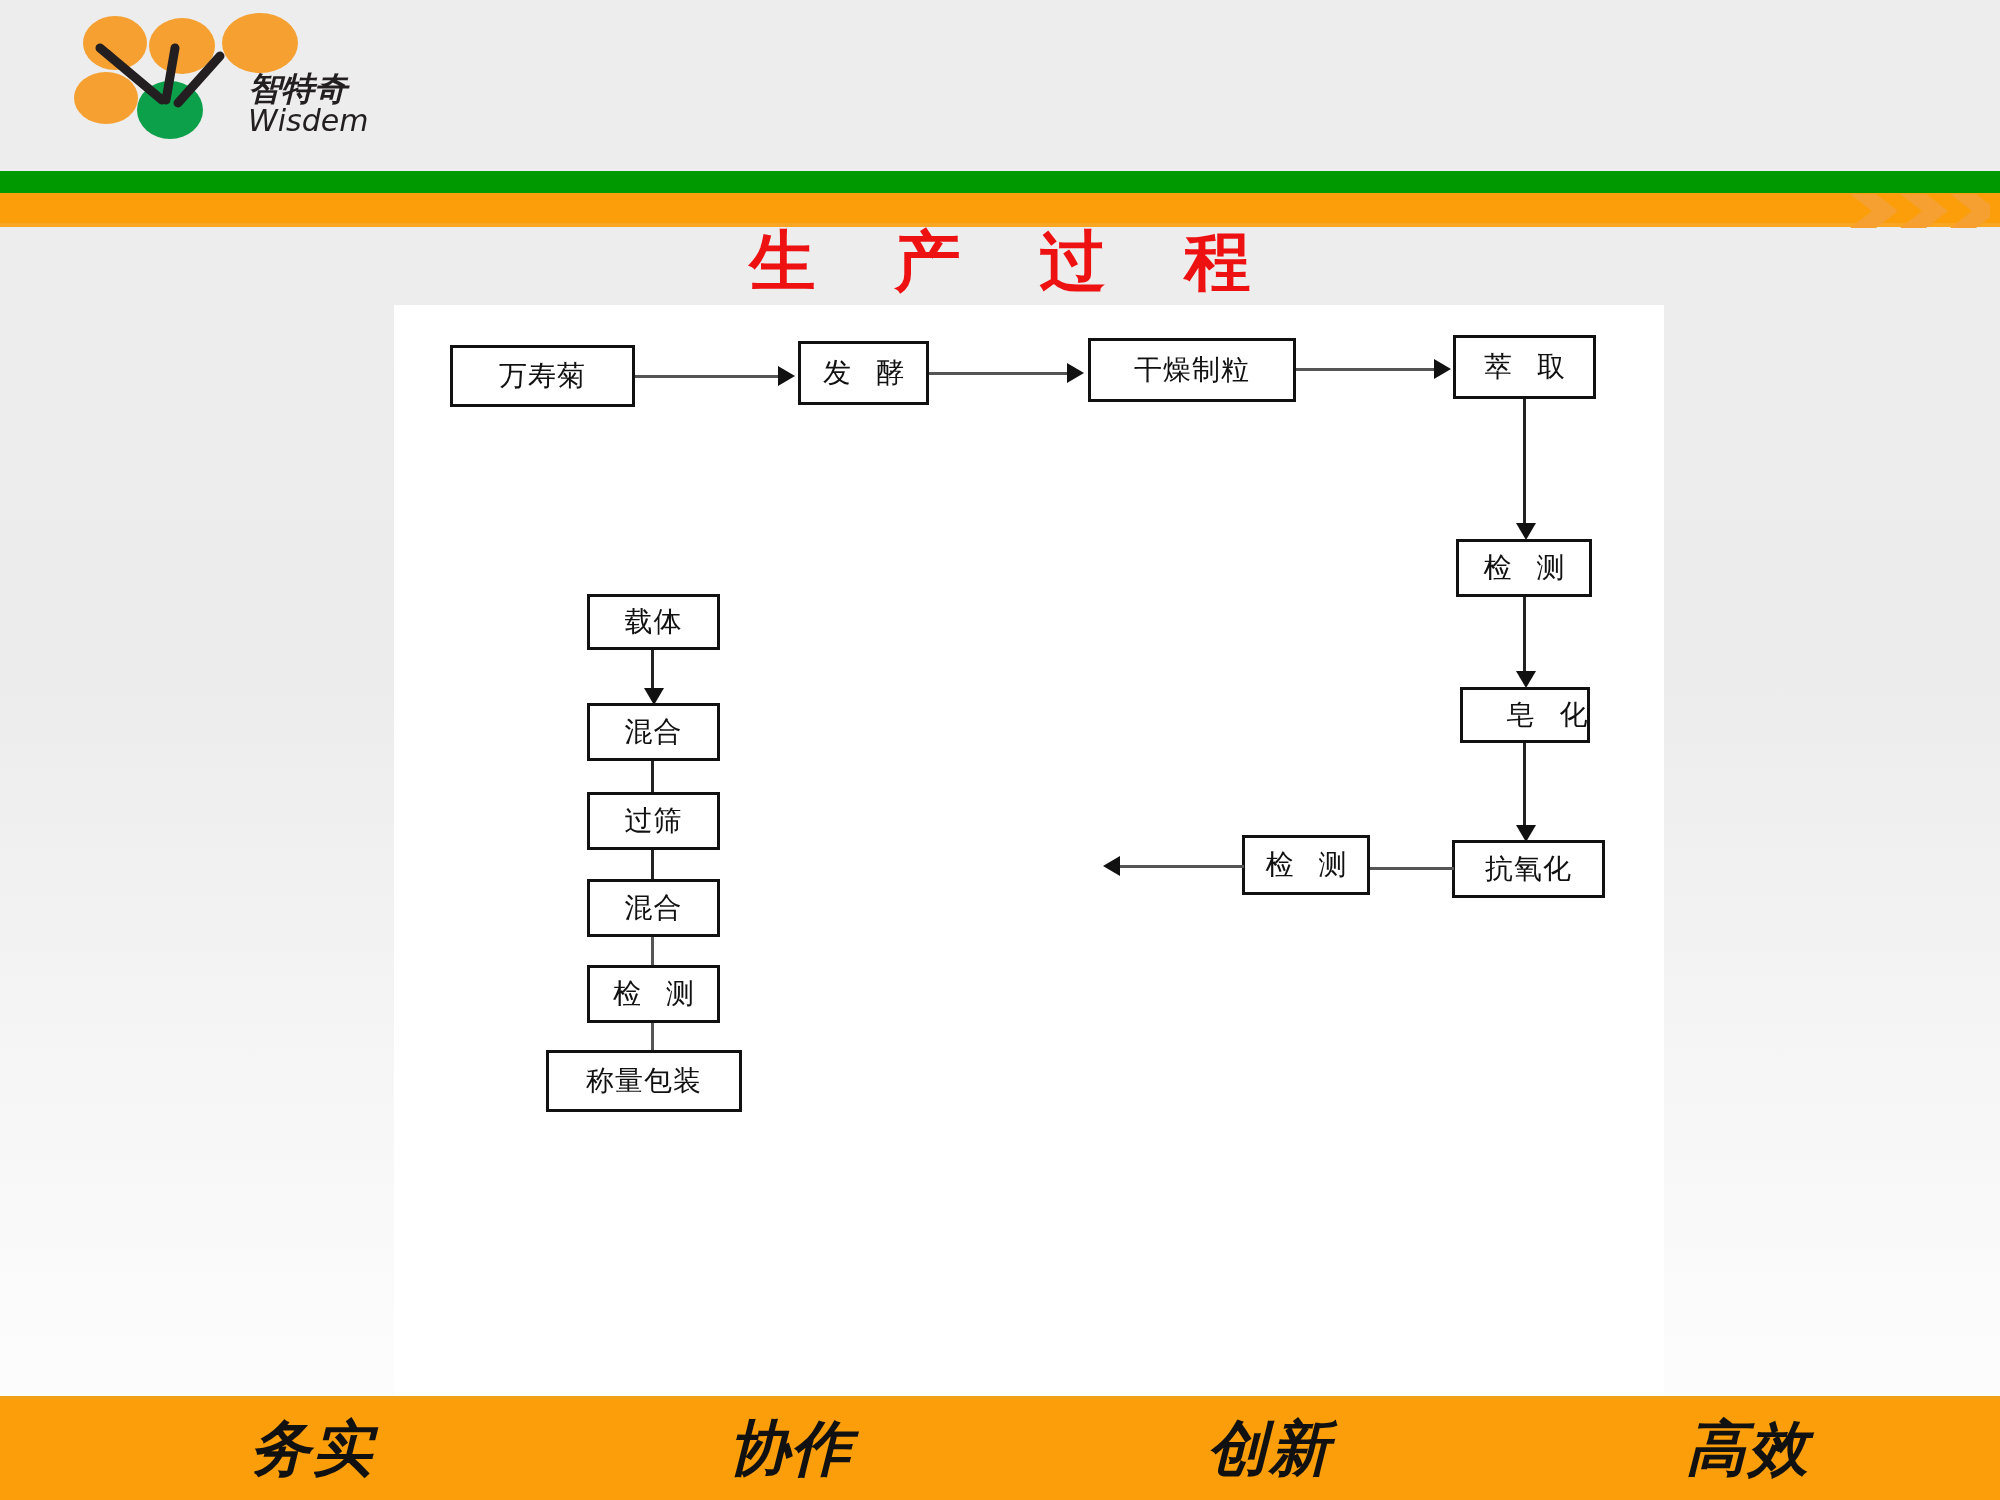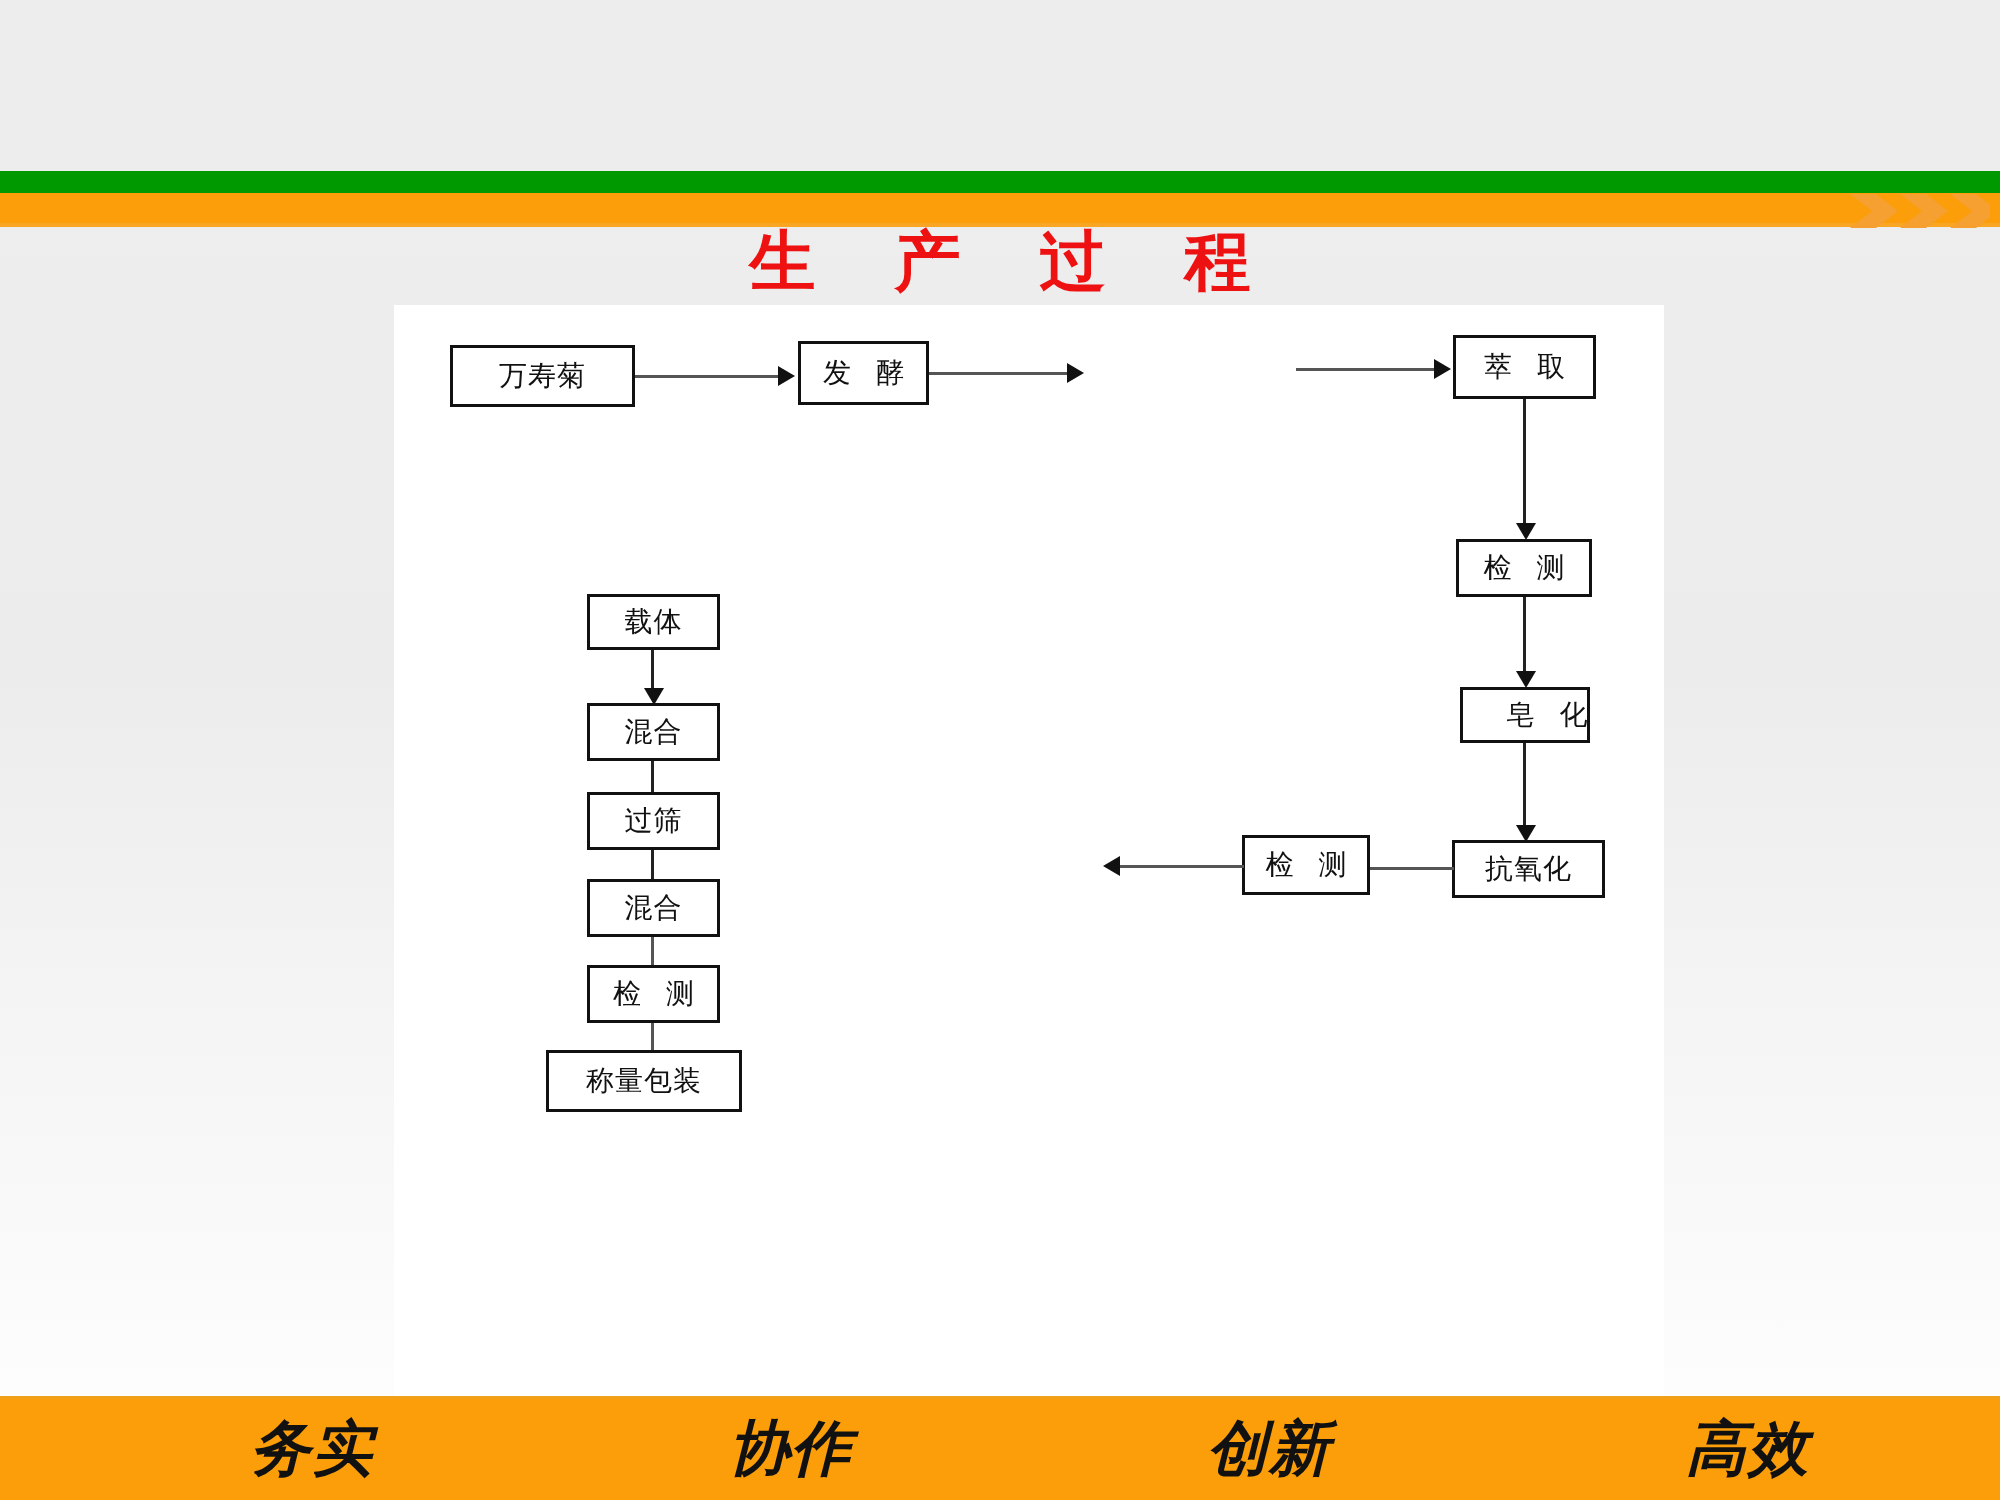--- a/index.html
+++ b/index.html
@@ -153,20 +153,33 @@
     letter-spacing: 2px;
   }
 </style>
 </head>
 <body>
 
 <div class="slide">
 
   <div class="header-band"></div>
 
+  <div class="logo-wrap">
+    <svg class="logo-svg" width="300" height="140" viewBox="0 0 300 140">
+      <ellipse cx="45" cy="35" rx="32" ry="27" fill="#F5A030"></ellipse>
+      <ellipse cx="112" cy="38" rx="33" ry="28" fill="#F5A030"></ellipse>
+      <ellipse cx="36" cy="90" rx="32" ry="26" fill="#F5A030"></ellipse>
+      <ellipse cx="190" cy="35" rx="38" ry="30" fill="#F5A030"></ellipse>
+      <ellipse cx="100" cy="102" rx="33" ry="29" fill="#0CA04A"></ellipse>
+      <path d="M30 40 L92 92 M105 40 L96 92 M150 48 L108 95" stroke="#231F20" stroke-width="9" fill="none" stroke-linecap="round"></path>
+      <path d="M38 44 L72 76" stroke="#231F20" stroke-width="5" fill="none"></path>
+      <text x="178" y="92" font-family="DejaVu Sans, sans-serif" font-size="33" font-weight="bold" font-style="italic" fill="#231F20">智特奇</text>
+      <text x="178" y="123" font-family="DejaVu Sans, sans-serif" font-size="30" font-style="italic" fill="#231F20">Wisdem</text>
+    </svg>
+  </div>
 
   <div class="green-rule"></div>
   <div class="orange-rule"></div>
   <div class="orange-rule-lower"></div>
 
   <svg class="chevrons" viewBox="0 0 140 42">
     <polygon points="0,4 26,4 48,21 26,38 0,38 22,21" fill="#F5A030"></polygon>
     <polygon points="50,4 76,4 98,21 76,38 50,38 72,21" fill="#F5A030"></polygon>
     <polygon points="100,4 126,4 148,21 126,38 100,38 122,21" fill="#F5A030"></polygon>
   </svg>
@@ -180,20 +193,23 @@
     </div>
     <div class="conn h" style="left:241px; top:70px; width:145px;"></div>
     <div class="arrow right" style="left:384px; top:61px;"></div>
 
     <div class="node sp" style="left:404px; top:36px; width:131px; height:64px;">
       <span>发 酵</span>
     </div>
     <div class="conn h" style="left:535px; top:67px; width:140px;"></div>
     <div class="arrow right" style="left:673px; top:58px;"></div>
 
+    <div class="node" style="left:694px; top:33px; width:208px; height:64px;">
+      <span>干燥制粒</span>
+    </div>
     <div class="conn h" style="left:902px; top:63px; width:140px;"></div>
     <div class="arrow right" style="left:1040px; top:54px;"></div>
 
     <div class="node sp" style="left:1059px; top:30px; width:143px; height:64px;">
       <span>萃 取</span>
     </div>
 
     <div class="conn v dark" style="left:1129px; top:94px; height:126px;"></div>
     <div class="arrow down" style="left:1122px; top:218px;"></div>
 

